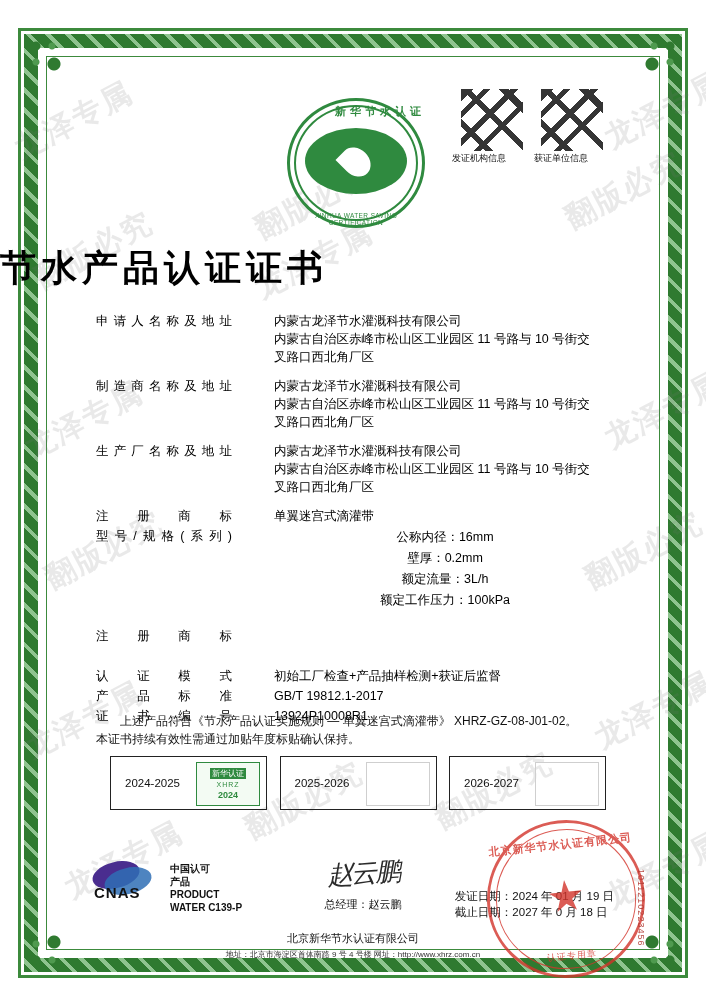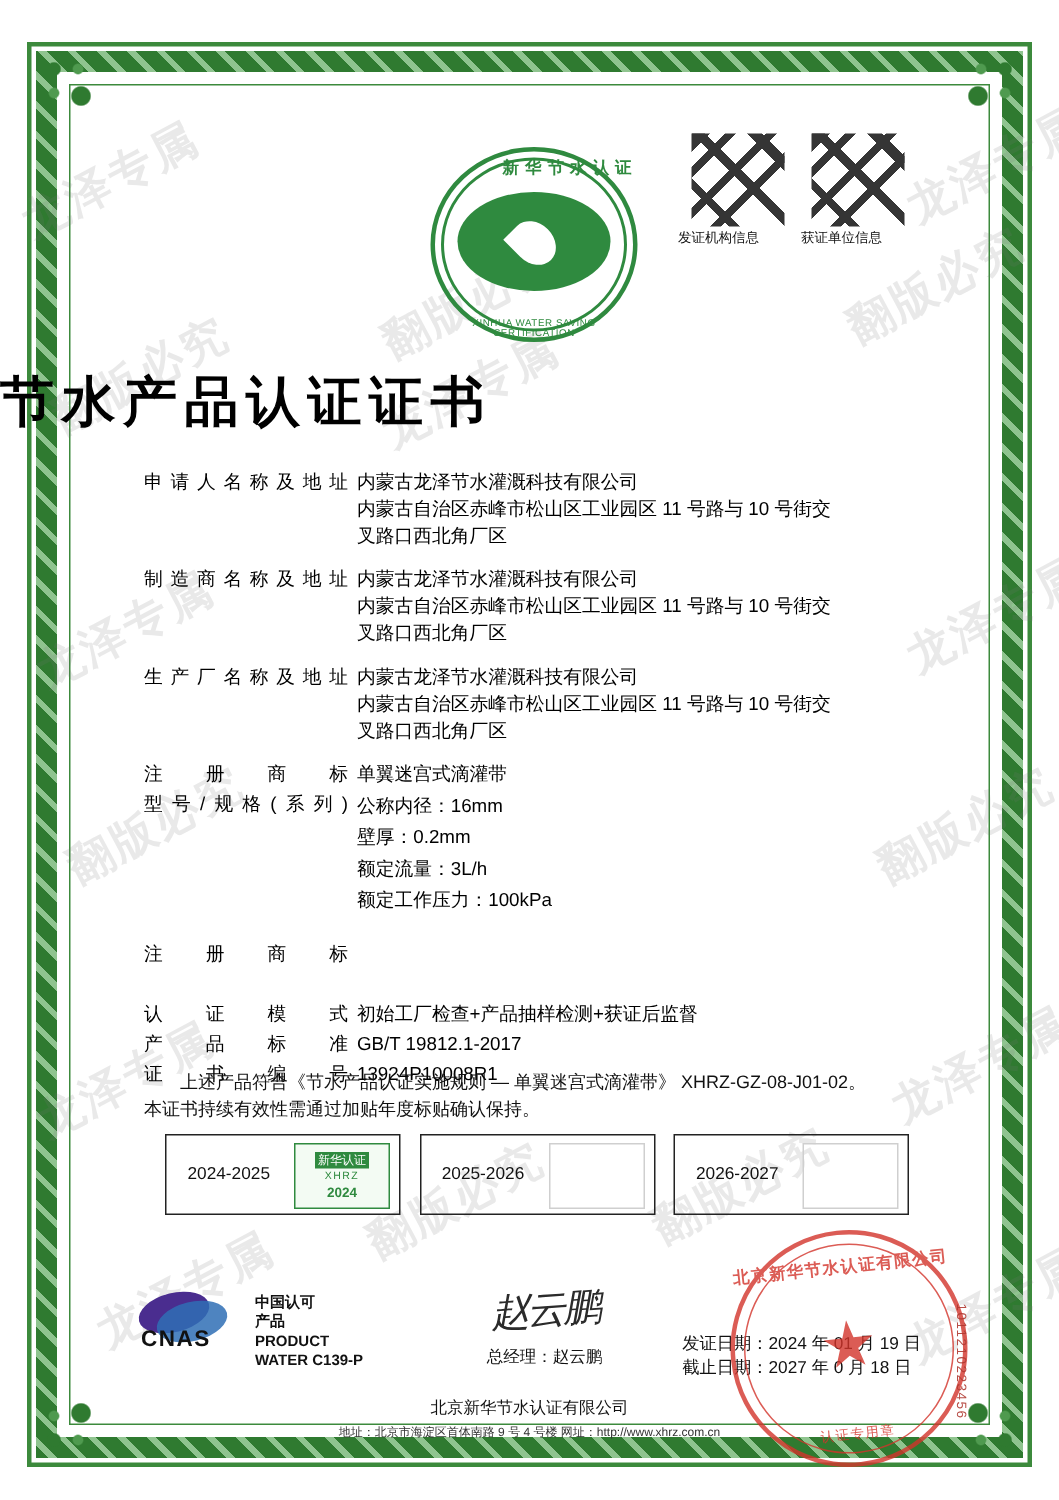--- a/index.html
+++ b/index.html
@@ -102,29 +102,29 @@
   
   .cert-title{
     position:absolute;left:0;right:0;top:244px;
     text-align:left;
     font-family:"DejaVu Serif","Liberation Serif",serif;
     font-size:36px;font-weight:bold;letter-spacing:5px;color:#000;
   }
 
   
   .fields{position:absolute;left:96px;top:312px;width:520px;font-size:12.5px;}
-  .row{display:flex;margin-bottom:2px;}
+  .row{display:flex;margin-bottom:2px;gap:36px;}
   .lab{
     width:142px;flex:0 0 142px;text-align:justify;text-align-last:justify;
     font-size:12.5px;color:#000;padding-right:6px;box-sizing:border-box;
     line-height:18px;
   }
   .val{flex:1;line-height:18px;color:#000;font-size:12.5px;}
   .val .ln{display:block;}
-  .spec .ln{line-height:21px;}
+  .spec .ln{line-height:21px;text-align:center;}
   .gap{height:9px;}
 
   
   .tm-row{margin-top:16px;margin-bottom:14px;height:26px;}
 
   .note{
     position:absolute;left:96px;top:712px;width:520px;font-size:12px;line-height:18px;
   }
   .note .indent{text-indent:24px;display:block;}
 

